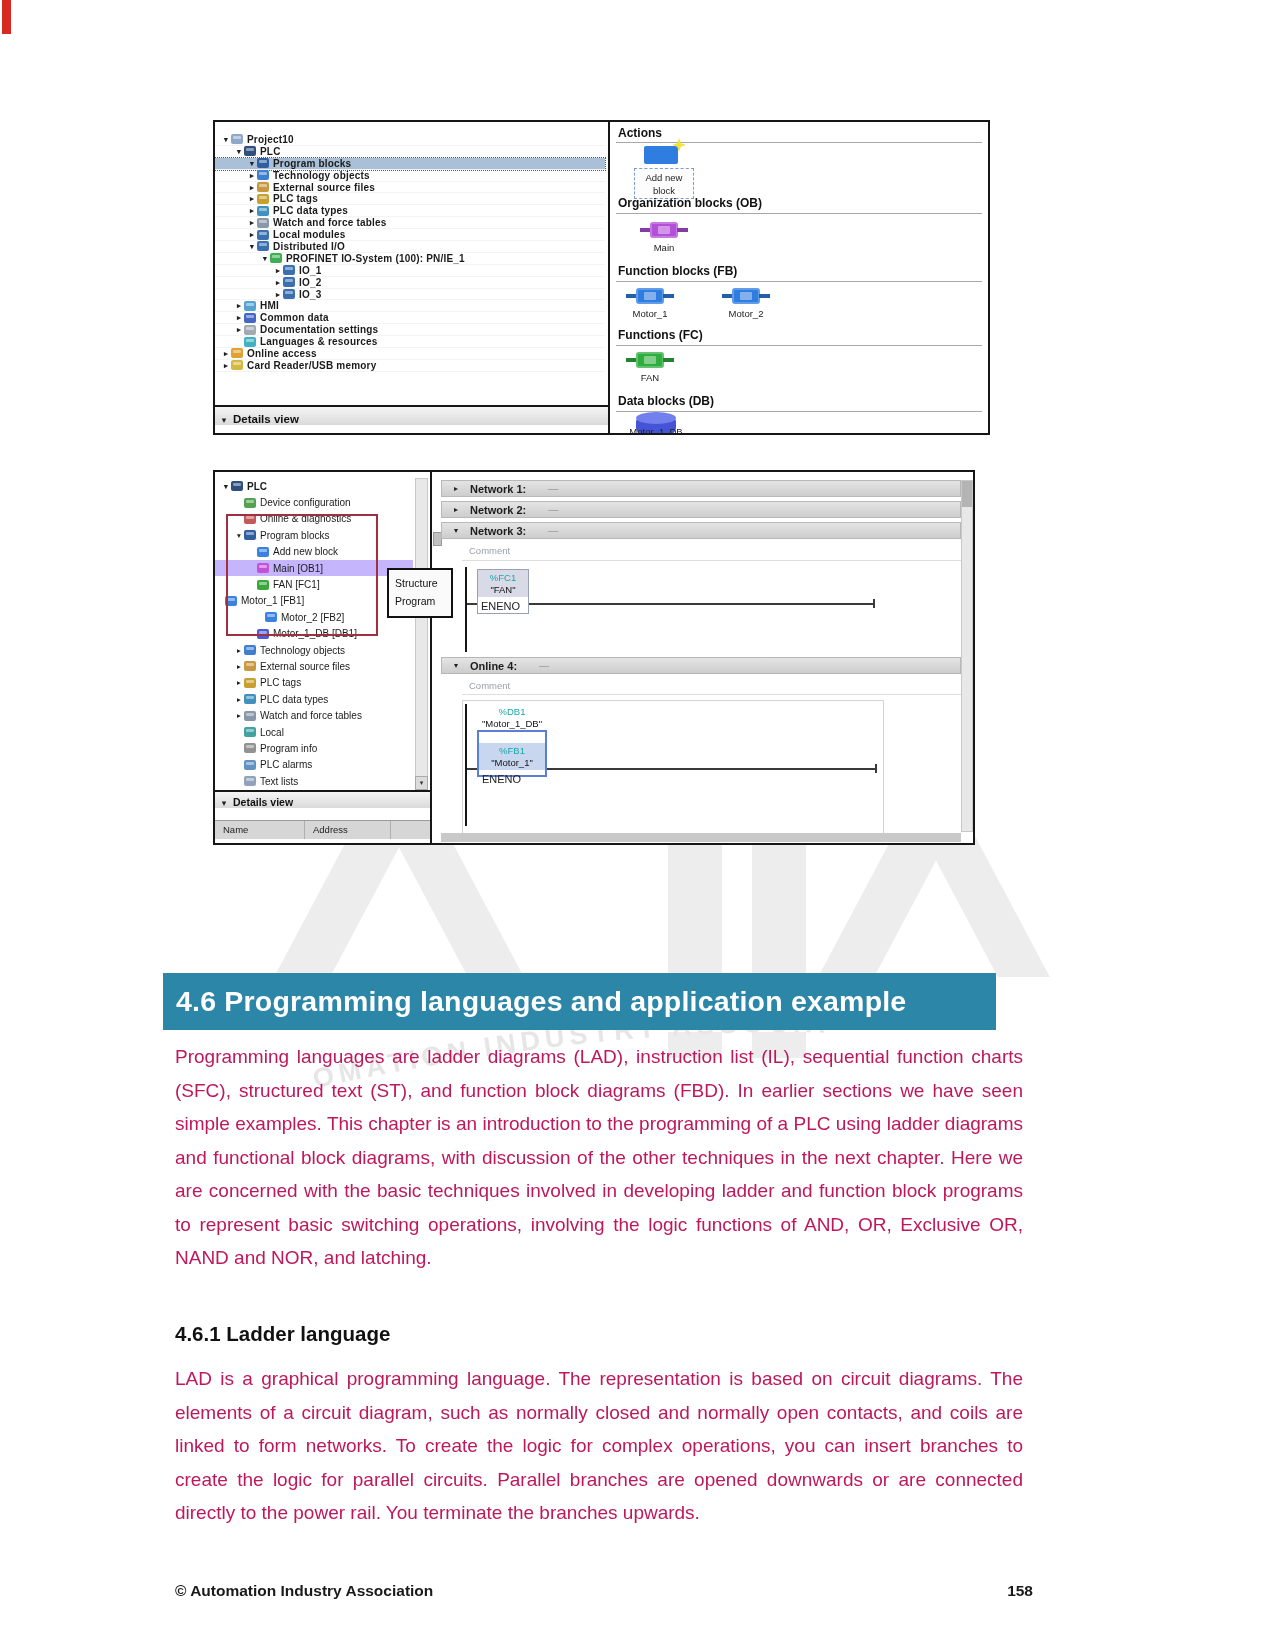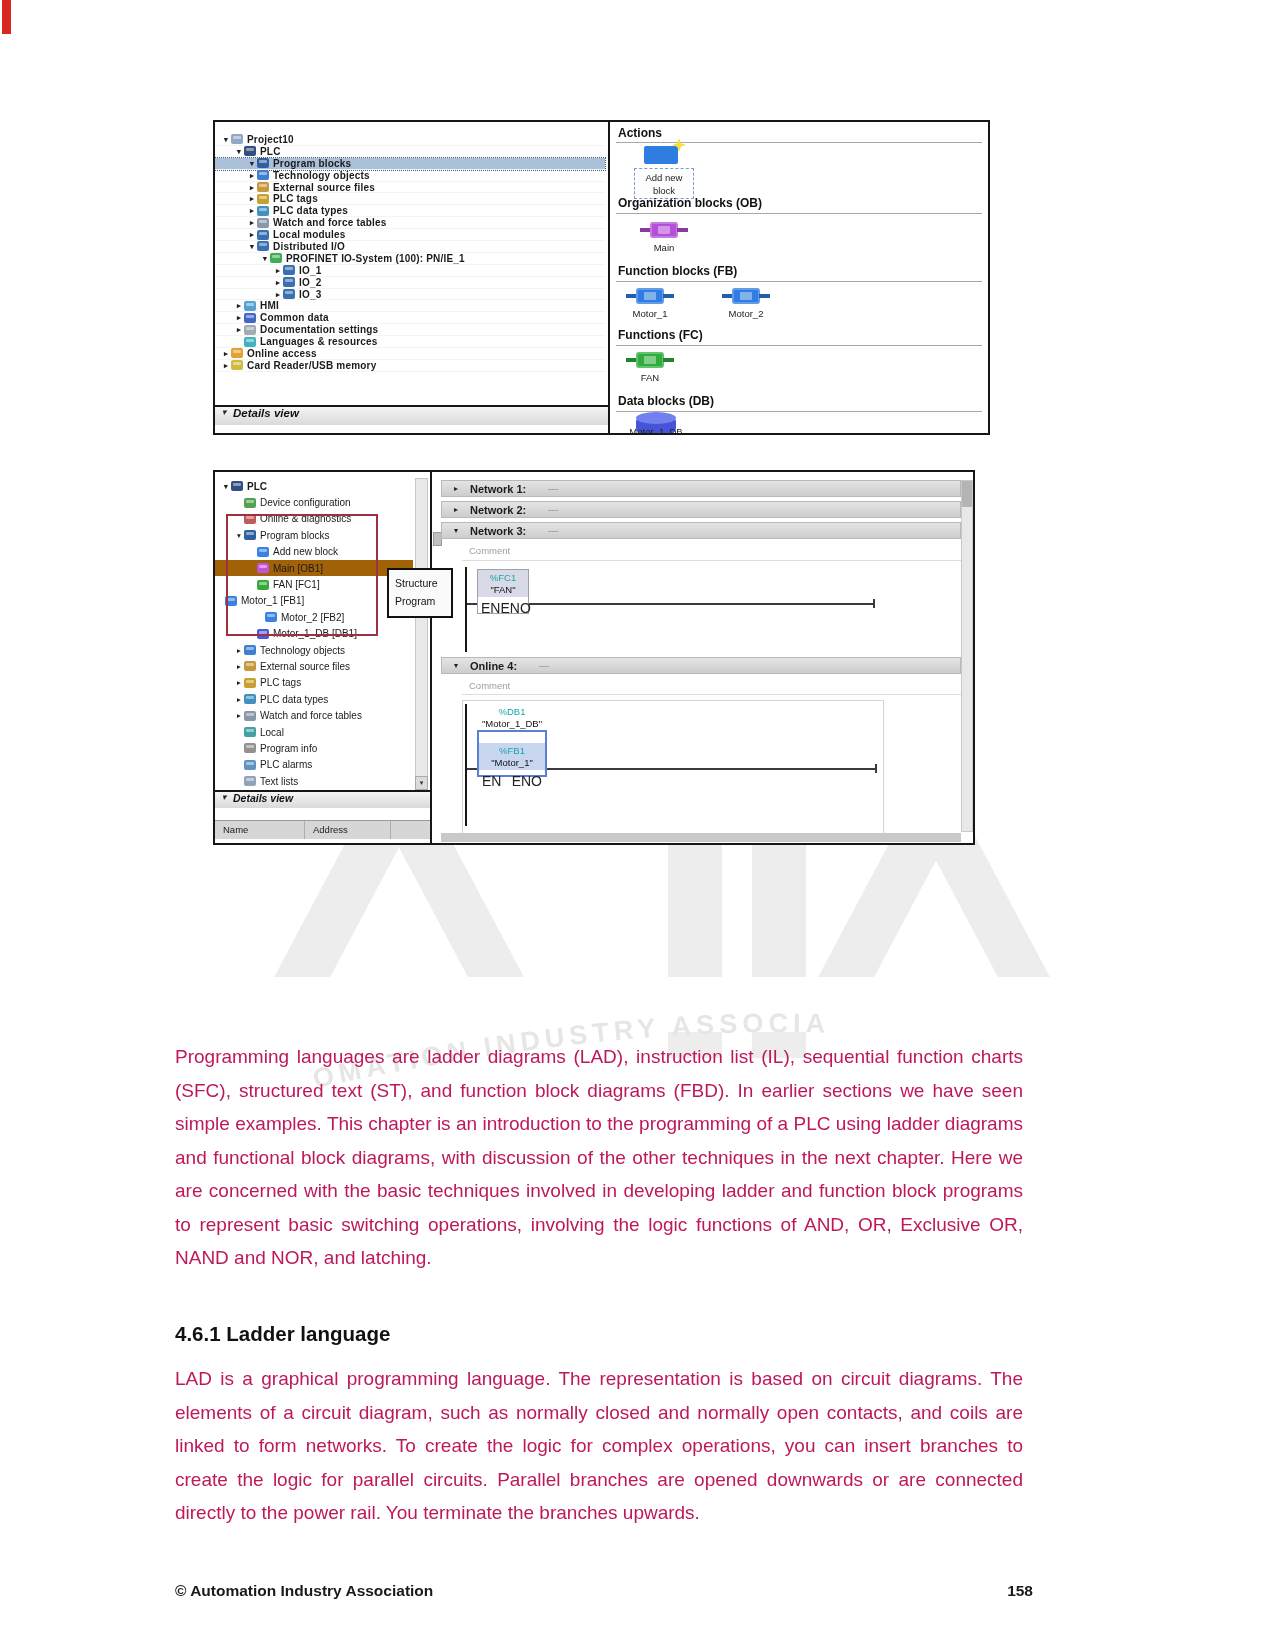--- a/index.html
+++ b/index.html
@@ -25,25 +25,25 @@
   .ic-tech{background:#3f7fd0}.ic-ext{background:#c89840}.ic-tags{background:#c8a030}
   .ic-types{background:#4090c0}.ic-watch{background:#8898a8}.ic-mod{background:#3a6fb0}
   .ic-dio{background:#3a6fb0}.ic-profinet{background:#3fae52}.ic-io{background:#3a6fb0}
   .ic-hmi{background:#55a2d2}.ic-common{background:#4466c4}.ic-doc{background:#a2aab2}
   .ic-lang{background:#42b2c2}.ic-online{background:#e2a232}.ic-card{background:#d2ba42}
   .ic-devcfg{background:#52a252}.ic-diag{background:#c25a5a}.ic-add{background:#3a82e2}
   .ic-ob{background:#c252da}.ic-fc{background:#3aa83a}.ic-fb{background:#3a82e2}
   .ic-db{background:#4a5ada}.ic-traces{background:#42a2a2}.ic-proginfo{background:#929292}
   .ic-alarms{background:#6292c2}.ic-textlists{background:#92a2ba}
   .sel{background:#a9c0d8;outline:1px dotted #445a78;}
-  .sel2{background:#a16207;}
+  .sel2{background:#c4b5fd;}
   .boldrow{font-weight:bold;font-size:11px;}
   
   .detailsbar{position:absolute;box-sizing:border-box;background:linear-gradient(#f5f5f5,#dadada);
-              border-top:2px solid #161616;display:flex;align-items:flex-start;font-style:italic;}
+              border-top:2px solid #161616;display:flex;align-items:flex-end;}
   .detailsbar .chev{width:18px;text-align:center;font-size:9px;color:#222;}
   .detailsbar .chev::before{content:"▾";}
   .detailsbar .dlabel{font-weight:bold;font-size:11.5px;color:#111;}
   
   .actions{position:absolute;}
   .ahead{position:absolute;font-weight:bold;font-size:12px;color:#111;white-space:nowrap;}
   .ahr{position:absolute;height:1px;background:#a8a8a8;}
   .alabel{position:absolute;font-size:9.5px;color:#222;text-align:center;white-space:nowrap;}
   .addbox{position:absolute;box-sizing:border-box;border:1px dashed #7a9cd0;background:#fdfdfd;
           font-size:9.5px;color:#222;text-align:center;line-height:13px;padding-top:2px;}
@@ -80,21 +80,21 @@
   .hrline{position:absolute;height:1px;background:#dedede;}
   .rail{position:absolute;width:2px;background:#161616;}
   .wire{position:absolute;height:2px;background:#3a3a3a;}
   .tick{position:absolute;width:2px;height:9px;background:#3a3a3a;}
   .lblk{position:absolute;box-sizing:border-box;border:1px solid #9aa0b0;background:#fff;}
   .lblk .hd{background:#d8dae8;text-align:center;padding-top:1px;height:27px;box-sizing:border-box;}
   .lblk.selblk{border:2px solid #5b7fd4;}
   .lblk.selblk .hd{background:#c9d6f0;margin-top:11px;}
   .baddr{font-size:9.5px;color:#18a7a7;line-height:13px;}
   .bname{font-size:9.5px;color:#111;line-height:12px;}
-  .enrow{display:flex;justify-content:space-between;font-size:14px;color:#222;padding:3px 3px 0 3px;}
+  .enrow{display:flex;justify-content:flex-start;font-size:11px;color:#222;padding:3px 3px 0 3px;}
   .dblabel{position:absolute;text-align:center;}
   .splitter{position:absolute;background:#c0c0c0;border:1px solid #999;box-sizing:border-box;}
   
   .figcap{position:absolute;font-weight:bold;font-size:17px;text-align:center;z-index:1;}
   .banner{position:absolute;background:#2b86a8;z-index:1;display:flex;align-items:center;}
   .banner .btxt{color:#fff;font-weight:bold;font-size:28.5px;padding-left:13px;letter-spacing:.2px;}
   .para{position:absolute;font-size:19px;line-height:33.5px;text-align:justify;color:#be185d;z-index:1;}
   .subhead{position:absolute;font-weight:bold;font-size:20.5px;color:#111;z-index:1;}
   .footer-left{position:absolute;font-weight:bold;font-size:15.5px;z-index:1;}
   .footer-right{position:absolute;font-weight:bold;font-size:15.5px;z-index:1;}
@@ -500,20 +500,23 @@
     <div class="wire" style="left:252px;top:296px;width:10px;"></div>
     <div class="wire" style="left:332px;top:296px;width:330px;"></div>
     <div class="tick" style="left:660px;top:292px;"></div>
 
     <div class="scroll-track" style="left:746px;top:8px;width:12px;height:352px;"></div>
     <div class="scroll-thumb" style="left:747px;top:9px;width:10px;height:26px;"></div>
     <div style="position:absolute;left:226px;top:361px;width:520px;height:9px;background:#c9c9c9;"></div>
   </div>
 
 
+  <div class="banner" style="left:163px;top:973px;width:833px;height:57px;">
+    <div class="btxt">4.6 Programming languages and application example</div>
+  </div>
 
   <div class="para" style="left:175px;top:1040px;width:848px;">Programming languages are ladder diagrams (LAD), instruction list (IL), sequential function charts (SFC), structured text (ST), and function block diagrams (FBD). In earlier sections we have seen simple examples. This chapter is an introduction to the programming of a PLC using ladder diagrams and functional block diagrams, with discussion of the other techniques in the next chapter. Here we are concerned with the basic techniques involved in developing ladder and function block programs to represent basic switching operations, involving the logic functions of AND, OR, Exclusive OR, NAND and NOR, and latching.</div>
 
   <div class="subhead" style="left:175px;top:1322px;">4.6.1 Ladder language</div>
   <div class="para" style="left:175px;top:1362px;width:848px;">LAD is a graphical programming language. The representation is based on circuit diagrams. The elements of a circuit diagram, such as normally closed and normally open contacts, and coils are linked to form networks. To create the logic for complex operations, you can insert branches to create the logic for parallel circuits. Parallel branches are opened downwards or are connected directly to the power rail. You terminate the branches upwards.</div>
 
   <div class="footer-left" style="left:175px;top:1582px;">© Automation Industry Association</div>
   <div class="footer-right" style="left:983px;top:1582px;width:50px;text-align:right;">158</div>
 
 </div>

